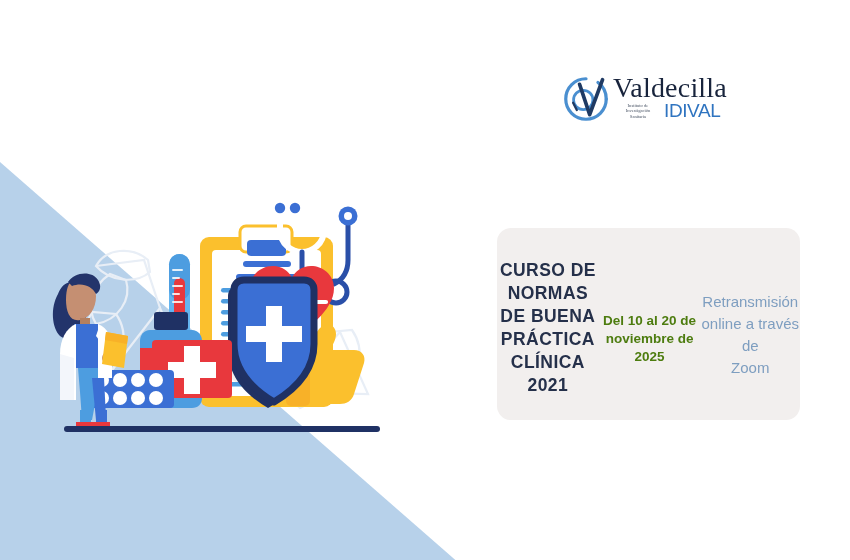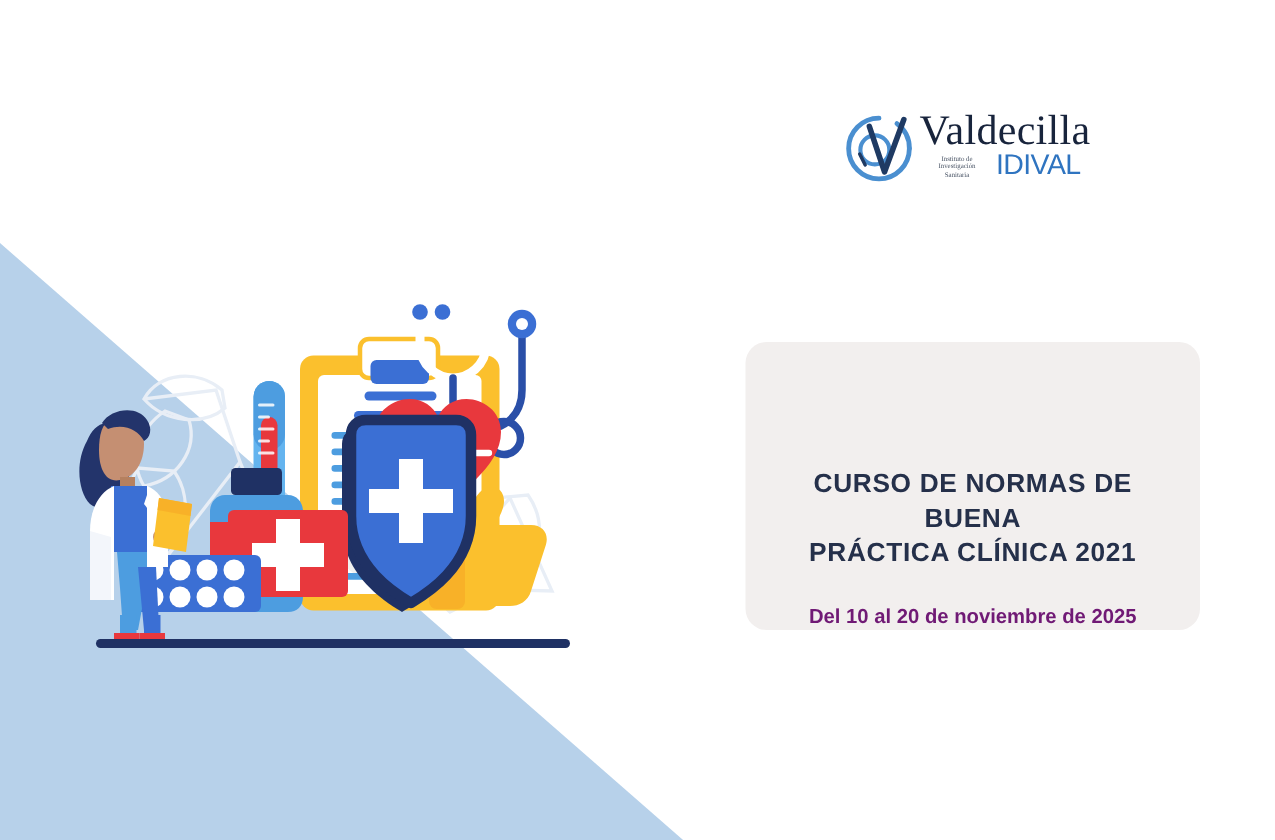--- a/index.html
+++ b/index.html
@@ -24,33 +24,33 @@
   .logo-idival{position:absolute;left:101px;top:31px;font-family:"Liberation Sans",sans-serif;
     font-weight:normal;font-size:19px;letter-spacing:-0.4px;color:#2f74c0;line-height:1;}
 
   
   .illo{position:absolute;left:40px;top:150px;width:360px;height:250px;}
 
   
   .card{
     position:absolute;left:497px;top:196px;width:303px;height:192px;
     background:#f2efee;border-radius:14px;
-    display:flex;flex-direction:column;align-items:center;justify-content:flex-end;
+    display:flex;flex-direction:row;align-items:center;justify-content:center;
     padding-top:8px;box-sizing:border-box;
   }
   .card-title{
     width:278px;text-align:center;
     font-family:"Liberation Sans",sans-serif;font-weight:bold;
     font-size:17.5px;line-height:23px;letter-spacing:.45px;
     color:#25304a;margin:0;
   }
   .card-dates{
     width:278px;text-align:center;margin-top:22px;
     font-family:"Liberation Sans",sans-serif;font-weight:bold;
-    font-size:13.5px;line-height:18px;color:#701a75;
+    font-size:13.5px;line-height:18px;color:#4d7c0f;
   }
   .card-mode{
     width:272px;text-align:center;margin-top:13px;
     font-family:"Liberation Sans",sans-serif;font-weight:normal;
     font-size:15px;line-height:22px;color:#7e9ec0;
   }
 </style>
 </head>
 <body>
 
@@ -249,15 +249,20 @@
   <div class="card">
 
     <h1 class="card-title">
       <span>CURSO DE NORMAS DE BUENA</span>
       <br>
       <span>PRÁCTICA CLÍNICA 2021</span>
     </h1>
 
     <div class="card-dates">Del 10 al 20 de noviembre de 2025</div>
 
+    <div class="card-mode">
+      <span>Retransmisión online a través de</span>
+      <br>
+      <span>Zoom</span>
+    </div>
   </div>
 
 </div>
 
 </body></html>

